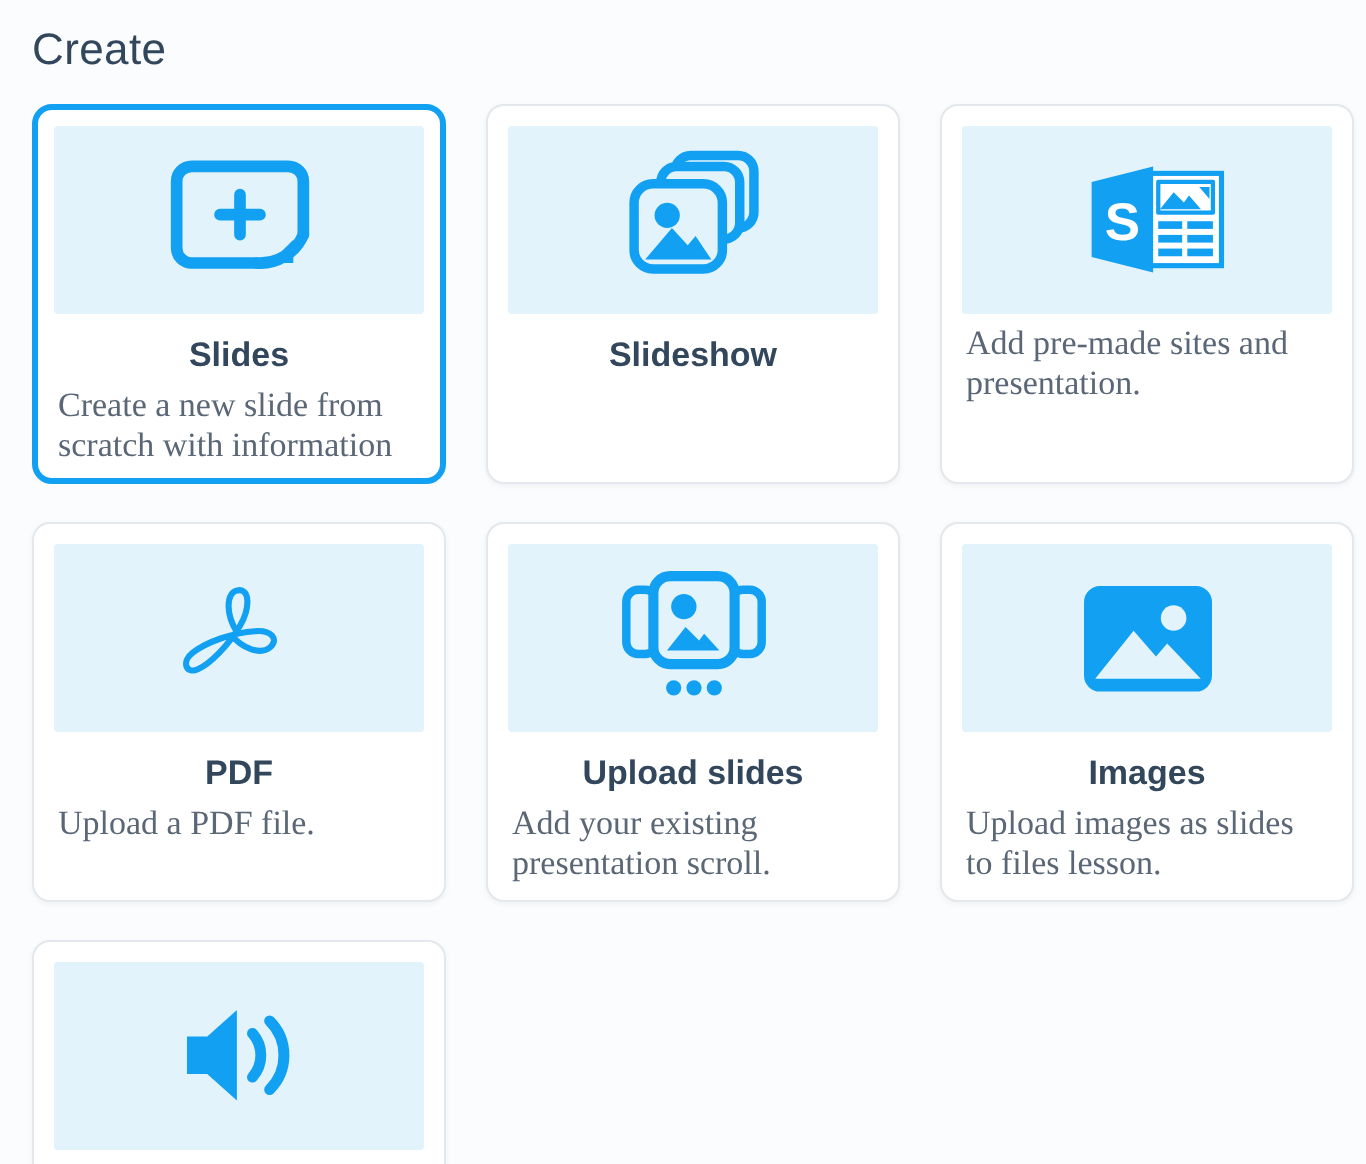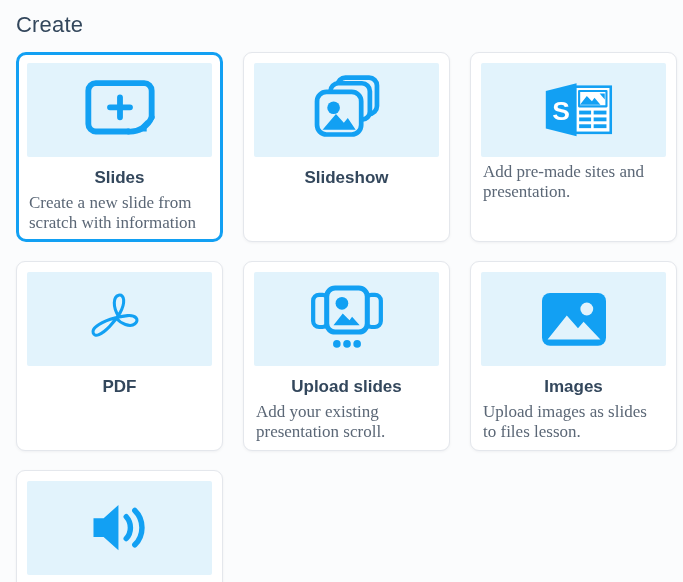--- a/index.html
+++ b/index.html
@@ -130,20 +130,21 @@
     <p class="card-desc">Add pre-made sites and presentation.</p>
   </article>
 
   <article class="card">
     <div class="icon-area">
           <svg width="68" viewBox="0 0 100 100" xmlns="http://www.w3.org/2000/svg">
     <path class="st" stroke-width="4.5" d="M48,46 C39,32 40,17 48,15 C57,13 58,27 50,41 C41,56 28,69 19,73 C10,77 7,67 15,61 C25,53 45,46 61,45 C73,44 79,51 72,57 C65,63 51,57 44,48"></path>
   </svg>
         </div>
     <h3 class="card-title">PDF</h3>
+    <p class="card-desc">Upload a PDF file.</p>
   </article>
 
   <article class="card">
     <div class="icon-area">
           <svg width="88" viewBox="0 0 104 84" xmlns="http://www.w3.org/2000/svg">
     <rect class="bg" stroke-width="5" x="12" y="14" width="18" height="38" rx="7"></rect>
     <rect class="bg" stroke-width="5" x="74" y="14" width="18" height="38" rx="7"></rect>
     <rect class="bg" stroke-width="6" x="28" y="6" width="48" height="52" rx="10"></rect>
     <circle class="f" cx="46" cy="24" r="7.5"></circle>
     <path class="f" d="M36,50 L47,36 L55,44 L58,40 L67,50 Z"></path>

